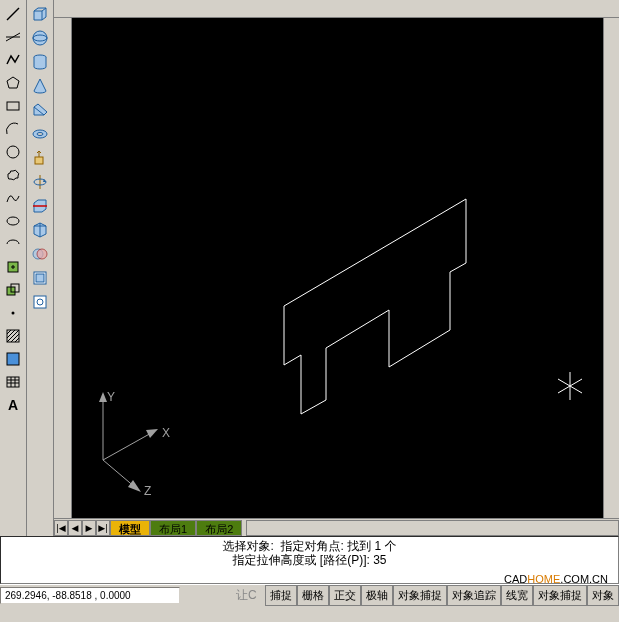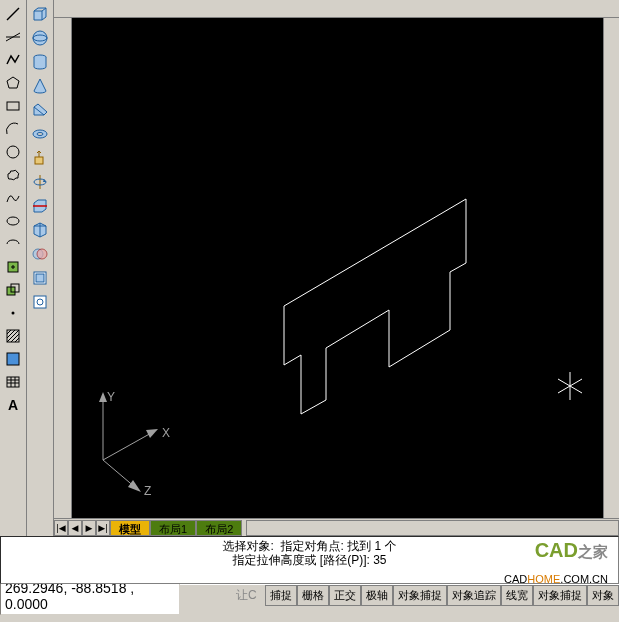--- a/index.html
+++ b/index.html
@@ -20,21 +20,21 @@
 .tab.active { background: #eab308; font-weight: bold; }
 .scrollbar-h { flex: 1; height: 16px; background: #d4d0c8; border: 1px solid #808080; margin-left: 4px; }
 .cmd-area { background: #fff; border: 1px inset #808080; height: 48px; font-size: 12px; padding: 2px 4px; position: relative; }
 .cmd-line { white-space: pre; line-height: 14px; text-align: center; }
 .watermark { position: absolute; right: 10px; top: 2px; font-family: Arial; font-weight: bold; font-size: 20px; }
 .watermark .c1 { color: #7a9e2e; }
 .watermark .c2 { color: #888; font-size: 15px; }
 .watermark-url { position: absolute; right: 10px; top: 36px; font-family: Arial; font-size: 11px; }
 .watermark-url .o { color: #d97b00; }
 .status-bar { display: flex; align-items: center; height: 22px; background: #d4d0c8; border-top: 1px solid #fff; }
-.coord-box { width: 180px; padding: 2px 4px; border: 1px inset #d4d0c8; background: #fff; font-size: 14px; }
+.coord-box { width: 180px; padding: 2px 4px; border: 1px inset #d4d0c8; background: #fff; font-size: 10px; }
 .status-btns { display: flex; margin-left: auto; }
 .status-btn { padding: 2px 4px; border: 1px solid #808080; background: #d4d0c8; font-size: 11px; cursor: pointer; white-space: nowrap; overflow: hidden; }
 .axis-label { position: absolute; color: #a0a0a0; font-size: 12px; font-family: Arial; }
 </style>
 </head>
 <body>
 
 <div class="main-area">
 
   <div class="toolbar">
@@ -257,23 +257,20 @@
       <div class="tab">布局1</div>
       <div class="tab">布局2</div>
       <div class="scrollbar-h"></div>
     </div>
   </div>
 </div>
 
 <div class="cmd-area">
   <div class="cmd-line">选择对象:  指定对角点: 找到 1 个</div>
   <div class="cmd-line">指定拉伸高度或 [路径(P)]: 35</div>
-  <div class="watermark">
-    <span class="c1">CAD</span><span class="c2">之家</span>
-  </div>
   <div class="watermark-url">
     <span>CAD</span><span class="o">HOME</span><span>.COM.CN</span>
   </div>
 </div>
 
 <div class="status-bar">
   <div class="coord-box">269.2946, -88.8518 , 0.0000</div>
   <span style="margin-left:56px;color:#888">让C</span>
   <div class="status-btns">
     <div class="status-btn">捕捉</div>

